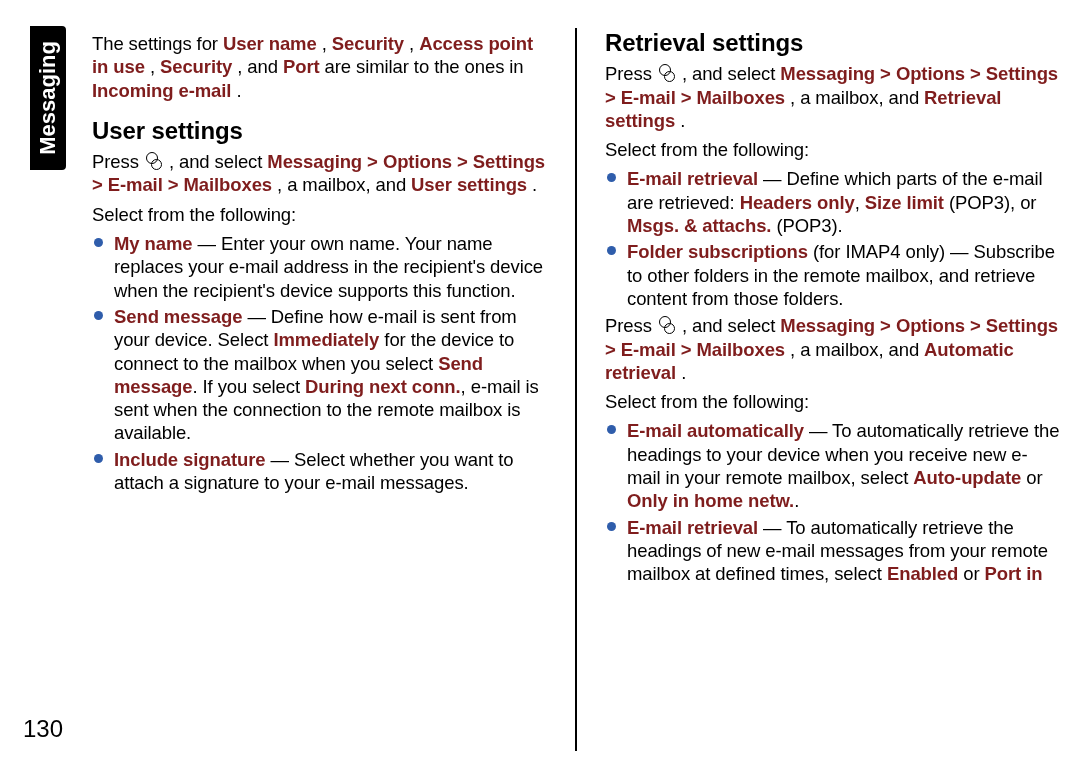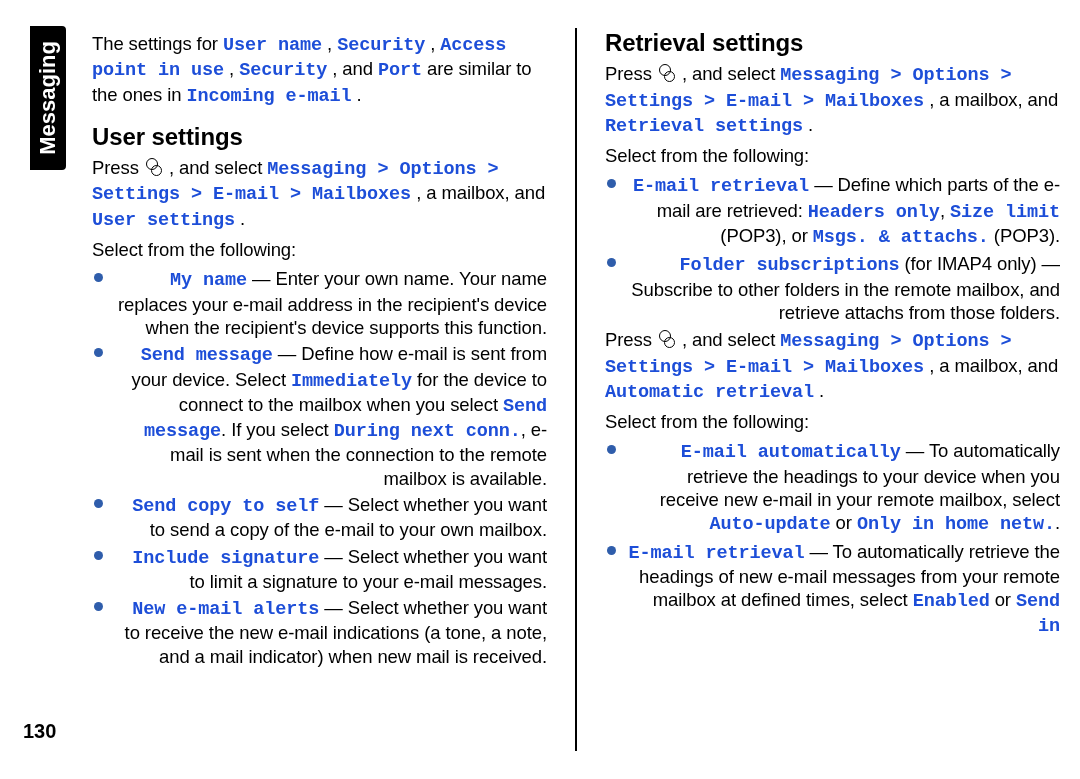--- a/index.html
+++ b/index.html
@@ -36,22 +36,22 @@
     font-weight: 700;
     font-size: 22px;
     writing-mode: vertical-rl;
     transform: rotate(180deg);
     letter-spacing: 0px;
   }
   .pagenum {
     position: absolute;
     left: 23px;
     bottom: 36px;
-    font-weight: 700;
-    font-size: 20px;
+    font-weight: 400;
+    font-size: 24px;
     color: #000;
   }
   .columns {
     position: absolute;
     left: 92px;
     top: 28px;
     right: 20px;
     bottom: 28px;
     display: flex;
     gap: 28px;
@@ -71,29 +71,27 @@
   h2 {
     font-size: 24px;
     font-weight: 800;
     margin: 14px 0 4px 0;
     color: #000;
   }
   p {
     margin: 4px 0 6px 0;
   }
   .muted {
-    color: #1d4ed8;
+    color: #7f1d1d;
     font-weight: 700;
-    font-family: Liberation Mono, monospace;
   }
   ul {
     list-style: none;
     padding: 0;
     margin: 4px 0 0 0;
-    text-align: right;
   }
   li {
     position: relative;
     padding-left: 22px;
     margin-bottom: 3px;
   }
   li::before {
     content: "";
     position: absolute;
     left: 2px;
@@ -182,27 +180,21 @@
       <p>Select from the following:</p>
 
       <ul>
         <li>
           <span class="muted">My name</span><span>  — </span><span>Enter your own name. Your name replaces your e-mail address in the recipient's device when the recipient's device supports this function.</span>
         </li>
         <li>
           <span class="muted">Send message</span><span>  — </span><span>Define how e-mail is sent from your device. Select </span><span class="muted">Immediately</span><span> for the device to connect to the mailbox when you select </span><span class="muted">Send message</span><span>. If you select </span><span class="muted">During next conn.</span><span>, e-mail is sent when the connection to the remote mailbox is available.</span>
         </li>
         <li>
-          <span class="muted">Send copy to self</span><span>  — </span><span>Select whether you want to send a copy of the e-mail to your own mailbox.</span>
-        </li>
-        <li>
-          <span class="muted">Include signature</span><span>  — </span><span>Select whether you want to limit a signature to your e-mail messages.</span>
-        </li>
-        <li>
-          <span class="muted">New e-mail alerts</span><span>  — </span><span>Select whether you want to receive the new e-mail indications (a tone, a note, and a mail indicator) when new mail is received.</span>
+          <span class="muted">Include signature</span><span>  — </span><span>Select whether you want to attach a signature to your e-mail messages.</span>
         </li>
       </ul>
     </div>
 
     <div class="divider"></div>
 
     <div class="col">
 
       <h2 style="margin-top:0">Retrieval settings</h2>
 
@@ -220,21 +212,21 @@
         <span>.</span>
       </p>
 
       <p>Select from the following:</p>
 
       <ul>
         <li>
           <span class="muted">E-mail retrieval</span><span>  — </span><span>Define which parts of the e-mail are retrieved: </span><span class="muted">Headers only</span><span>, </span><span class="muted">Size limit</span><span> (POP3), or </span><span class="muted">Msgs. &amp; attachs.</span><span> (POP3).</span>
         </li>
         <li>
-          <span class="muted">Folder subscriptions</span><span> </span><span>(for IMAP4 only)  — Subscribe to other folders in the remote mailbox, and retrieve attachs from those folders.</span>
+          <span class="muted">Folder subscriptions</span><span> </span><span>(for IMAP4 only)  — Subscribe to other folders in the remote mailbox, and retrieve content from those folders.</span>
         </li>
       </ul>
 
 
       <p>
         <span>Press </span>
         <span class="key-icon"></span>
         <span> , and select </span>
         <span class="muted">Messaging</span><span class="muted"> &gt; </span>
         <span class="muted">Options</span><span class="muted"> &gt; </span>
@@ -246,19 +238,19 @@
         <span>.</span>
       </p>
 
       <p>Select from the following:</p>
 
       <ul>
         <li>
           <span class="muted">E-mail automatically</span><span>  — </span><span>To automatically retrieve the headings to your device when you receive new e-mail in your remote mailbox, select </span><span class="muted">Auto-update</span><span> or </span><span class="muted">Only in home netw.</span><span>.</span>
         </li>
         <li>
-          <span class="muted">E-mail retrieval</span><span>  — </span><span>To automatically retrieve the headings of new e-mail messages from your remote mailbox at defined times, select </span><span class="muted">Enabled</span><span> or </span><span class="muted">Send in</span>
+          <span class="muted">E-mail retrieval</span><span>  — </span><span>To automatically retrieve the headings of new e-mail messages from your remote mailbox at defined times, select </span><span class="muted">Enabled</span><span> or </span><span class="muted">Port in</span>
         </li>
       </ul>
 
     </div>
   </div>
 </div>
 
 </body></html>

